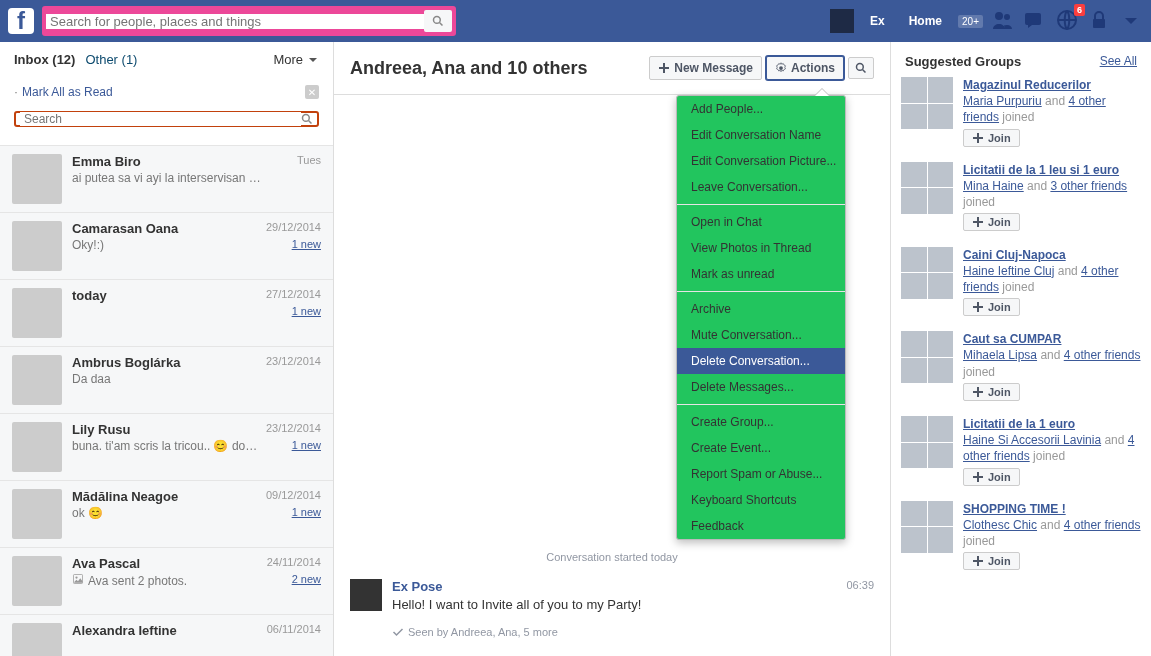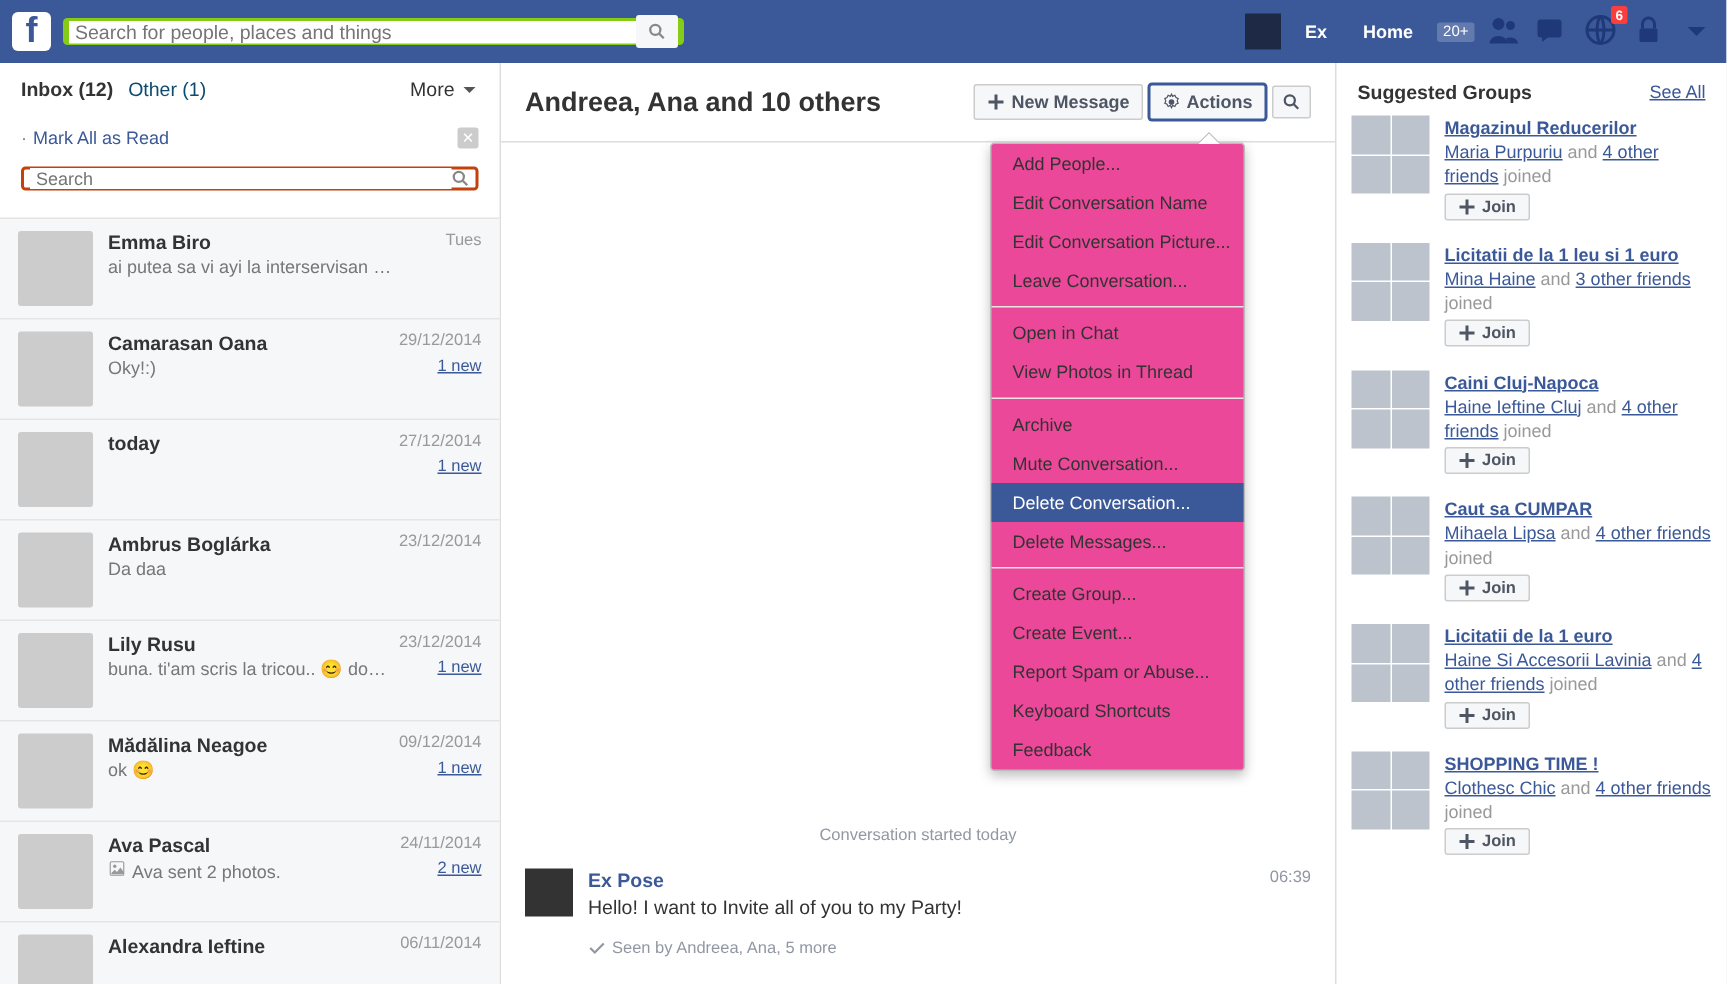--- a/index.html
+++ b/index.html
@@ -1,19 +1,19 @@
 <!DOCTYPE html>
 <html><head>
 <meta charset="utf-8">
 <style>
 * { margin: 0; padding: 0; box-sizing: border-box; }
 body { font-family: Helvetica, Arial, sans-serif; font-size: 12px; color: #333; background: #e9eaed; }
 .header { background: #3b5998; height: 42px; display: flex; align-items: center; padding: 0 8px; }
 .logo { width: 26px; height: 26px; background: #fff; color: #3b5998; font-weight: bold; font-size: 24px; border-radius: 4px; display: flex; align-items: center; justify-content: center; margin-right: 8px; font-family: sans-serif; }
-.search-wrap { flex: none; width: 414px; background: #84cc16; border-radius: 3px; height: 18px; display: flex; align-items: center; padding: 0 4px; }
+.search-wrap { flex: none; width: 414px; background: #ec4899; border-radius: 3px; height: 30px; display: flex; align-items: center; padding: 0 4px; }
 .search-wrap input { flex: 1; border: none; outline: none; font-size: 13px; padding: 0 4px; color: #333; }
 .search-btn { width: 28px; height: 22px; background: #f6f7f8; border: none; border-radius: 2px; cursor: pointer; display:flex; align-items:center; justify-content:center;}
 .header-spacer { flex: 1; }
 .header-right { display: flex; align-items: center; gap: 8px; color: #fff; font-size: 12px; }
 .nav-link { color: #fff; text-decoration: none; font-weight: bold; padding: 0 8px; }
 .count-badge { background: #627aad; color: #fff; font-size: 10px; padding: 1px 4px; border-radius: 2px; }
 .hicon { width: 24px; height: 24px; fill: #1f3978; position: relative;}
 .avatar-tiny { width: 24px; height: 24px; background: #1e2a45;}
 .notif-wrap { position: relative; }
 .notif-wrap .red { position: absolute; top: -4px; right: -6px; background: #fa3e3e; color: #fff; font-size: 9px; font-weight: bold; padding: 1px 3px; border-radius: 2px; }
@@ -50,21 +50,21 @@
 .center-body { flex:1; position:relative; padding:16px;}
 .thread-meta { text-align:center; color:#9197a3; font-size:11px; margin-top:440px;}
 .msg-row { display:flex; margin-top:16px;}
 .msg-av { width:32px; height:32px; background:#333; flex:none; margin-right:10px;}
 .msg-body { flex:1;}
 .msg-from { color:#3b5998; font-weight:bold; font-size:13px;}
 .msg-text { color:#333; font-size:13px; margin-top:3px;}
 .msg-time { color:#9197a3; font-size:11px; margin-left:8px;}
 .seen-row { color:#9197a3; font-size:11px; margin-top:14px; margin-left:42px; display:flex; align-items:center; gap:4px;}
 
-.actions-menu { position:absolute; right:60px; top:0; width:170px; background:#ec4899; border:1px solid #bbb; border-radius:3px; box-shadow:0 3px 8px rgba(0,0,0,.25); z-index:10;}
+.actions-menu { position:absolute; right:44px; top:0; width:170px; background:#22c55e; border:1px solid #bbb; border-radius:3px; box-shadow:0 3px 8px rgba(0,0,0,.25); z-index:10;}
 .actions-menu .mi { padding:6px 14px; font-size:12px; color:#333; cursor:pointer; white-space:nowrap;}
 .actions-menu .mi.sel { background:#3b5998; color:#fff;}
 .actions-menu hr { border:none; border-top:1px solid #e5e5e5; margin:4px 0;}
 .actions-menu .caret { position:absolute; top:-7px; right:16px; width:0; height:0; border-left:7px solid transparent; border-right:7px solid transparent; border-bottom:7px solid #fff;}
 .actions-menu .caret.bdr { border-bottom-color:#bbb; top:-8px;}
 
 .right-col { width: 260px; padding:0 10px;}
 .rc-head { display:flex; padding:12px 4px 8px; font-size:13px;}
 .rc-head .t { font-weight:bold; color:#333;}
 .rc-head .see { margin-left:auto; color:#3b5998; font-size:12px;}
@@ -283,20 +283,21 @@
       <div class="actions-menu" id="actions-menu">
         <div class="caret bdr"></div>
           <div class="caret"></div>
       <div class="mi">Add People...</div>
           <div class="mi">Edit Conversation Name</div>
           <div class="mi">Edit Conversation Picture...</div>
           <div class="mi">Leave Conversation...</div>
           <hr>
           <div class="mi">Open in Chat</div>
           <div class="mi">View Photos in Thread</div>
+          <div class="mi">Mark as unread</div>
           <hr>
           <div class="mi">Archive</div>
           <div class="mi">Mute Conversation...</div>
           <div class="mi sel">Delete Conversation...</div>
           <div class="mi">Delete Messages...</div>
           <hr>
           <div class="mi">Create Group...</div>
           <div class="mi">Create Event...</div>
           <div class="mi">Report Spam or Abuse...</div>
           <div class="mi">Keyboard Shortcuts</div>

